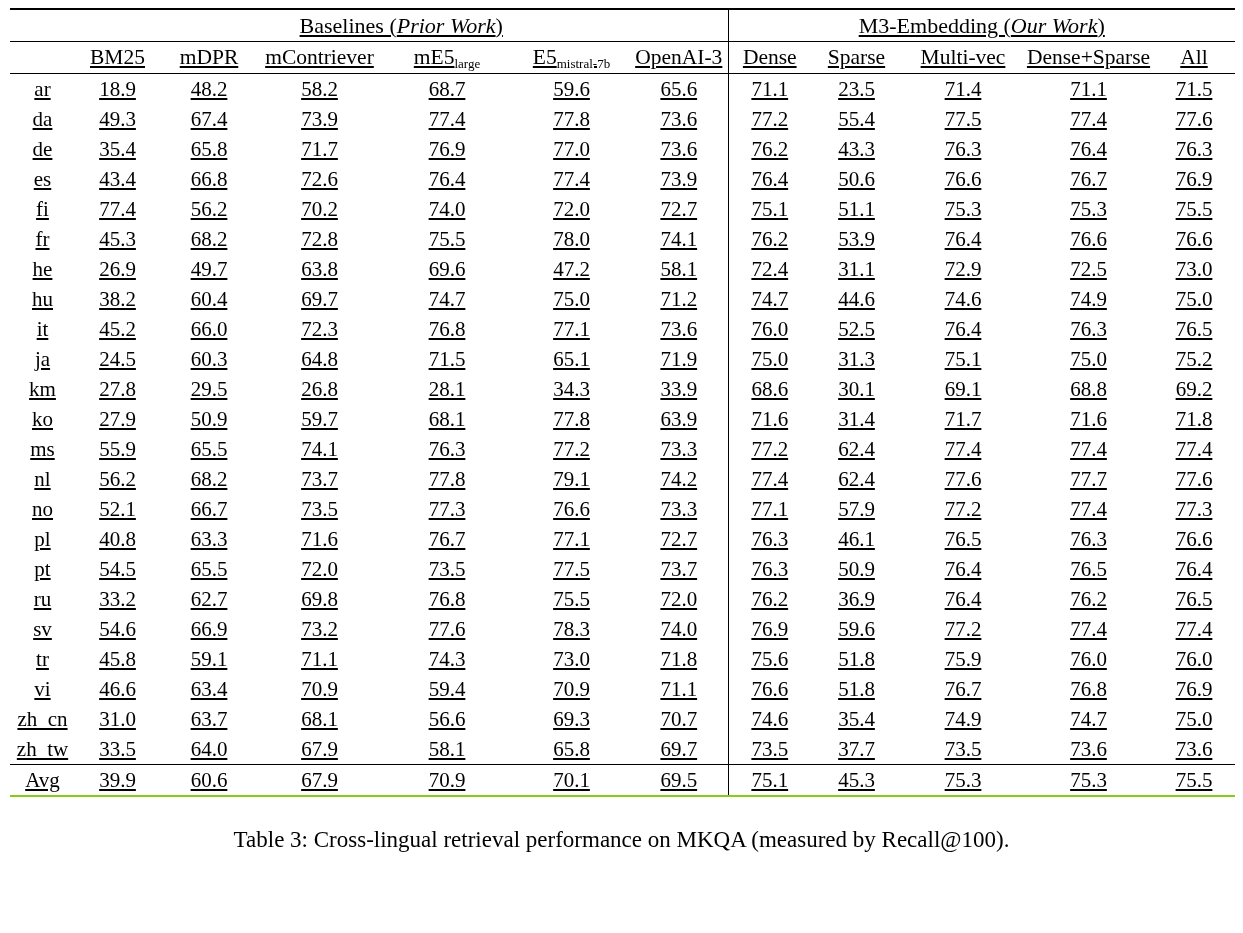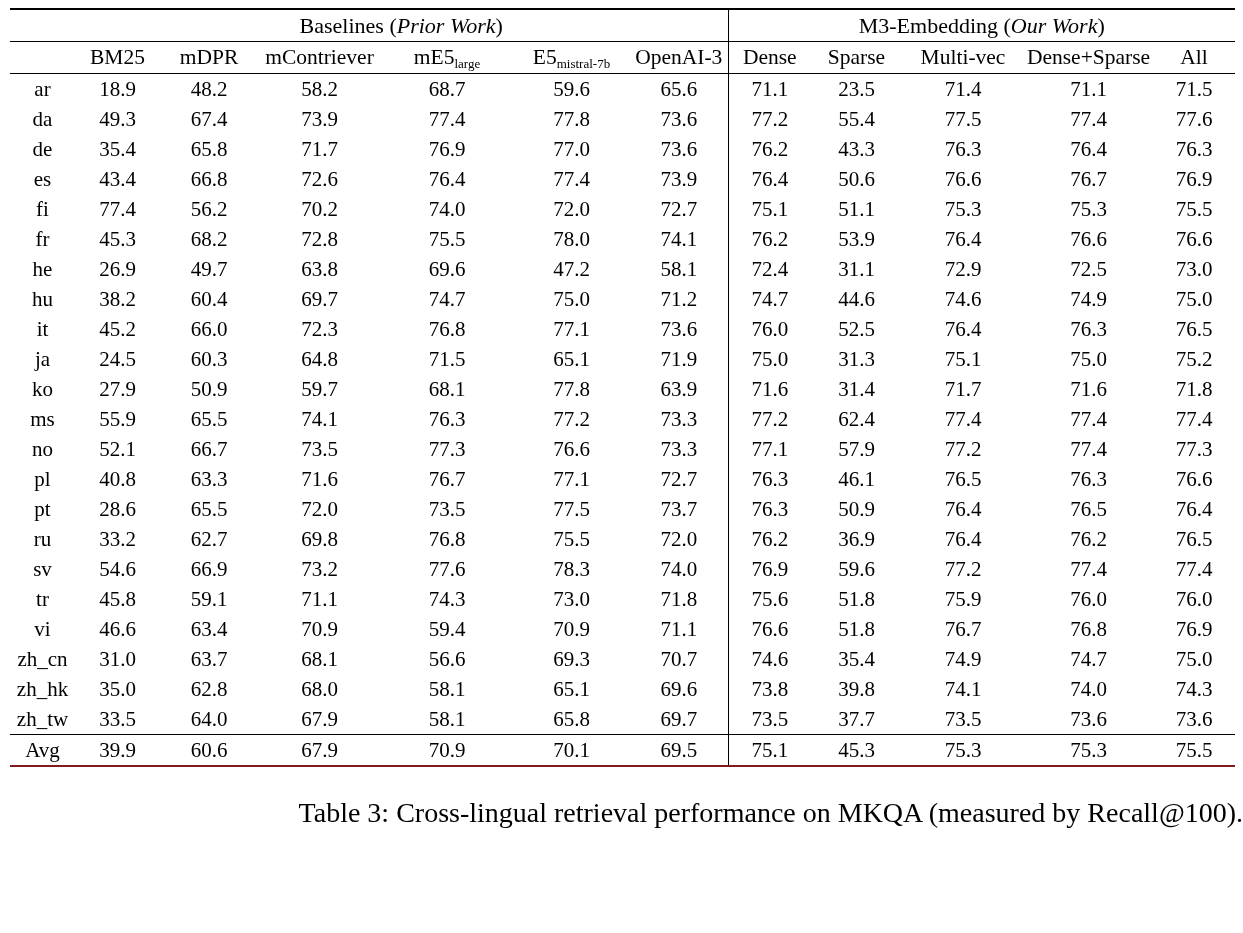--- a/index.html
+++ b/index.html
@@ -15,21 +15,22 @@
   .page {
     position: relative;
     width: 1243px;
     height: 933px;
   }
   table.results {
     border-collapse: collapse;
     table-layout: fixed;
     margin: 8px 0 0 10px;
     border-top: 2px solid #000;
-    border-bottom: 2px solid #7f1d1d;
+    border-bottom: 2px solid #84cc16;
+    text-decoration: underline;
   }
   table.results th,
   table.results td {
     padding: 0;
     font-weight: normal;
     text-align: center;
     font-size: 21px;
     line-height: 30px;
     white-space: nowrap;
     overflow: hidden;
@@ -52,22 +53,22 @@
   .it { font-style: italic; }
   .divider { border-left: 1.5px solid #000; }
   tr.avg td { border-top: 1.5px solid #000; }
   sub.colsub {
     font-size: 13px;
     vertical-align: -4px;
     line-height: 0;
   }
   .caption {
     margin-top: 30px;
-    text-align: right;
-    font-size: 28px;
+    text-align: center;
+    font-size: 23px;
   }
 </style>
 </head>
 <body>
 
 <div class="page">
   <table class="results" id="results-table">
     <colgroup id="results-colgroup">
         <col style="width: 65px;">
         <col style="width: 85px;">
@@ -238,20 +239,34 @@
           <td class="">71.5</td>
           <td class="">65.1</td>
           <td class="">71.9</td>
           <td class="divider">75.0</td>
           <td class="">31.3</td>
           <td class="">75.1</td>
           <td class="">75.0</td>
           <td class="b">75.2</td>
         </tr>
         <tr class="">
+          <td class="lang">km</td>
+          <td class="">27.8</td>
+          <td class="">29.5</td>
+          <td class="">26.8</td>
+          <td class="">28.1</td>
+          <td class="">34.3</td>
+          <td class="">33.9</td>
+          <td class="divider">68.6</td>
+          <td class="">30.1</td>
+          <td class="">69.1</td>
+          <td class="">68.8</td>
+          <td class="b">69.2</td>
+        </tr>
+        <tr class="">
           <td class="lang">ko</td>
           <td class="">27.9</td>
           <td class="">50.9</td>
           <td class="">59.7</td>
           <td class="">68.1</td>
           <td class="">77.8</td>
           <td class="">63.9</td>
           <td class="divider">71.6</td>
           <td class="">31.4</td>
           <td class="">71.7</td>
@@ -266,20 +281,34 @@
           <td class="">76.3</td>
           <td class="">77.2</td>
           <td class="">73.3</td>
           <td class="divider">77.2</td>
           <td class="">62.4</td>
           <td class="b">77.4</td>
           <td class="b">77.4</td>
           <td class="b">77.4</td>
         </tr>
         <tr class="">
+          <td class="lang">nl</td>
+          <td class="">56.2</td>
+          <td class="">68.2</td>
+          <td class="">73.7</td>
+          <td class="">77.8</td>
+          <td class="b">79.1</td>
+          <td class="">74.2</td>
+          <td class="divider">77.4</td>
+          <td class="">62.4</td>
+          <td class="">77.6</td>
+          <td class="">77.7</td>
+          <td class="">77.6</td>
+        </tr>
+        <tr class="">
           <td class="lang">no</td>
           <td class="">52.1</td>
           <td class="">66.7</td>
           <td class="">73.5</td>
           <td class="">77.3</td>
           <td class="">76.6</td>
           <td class="">73.3</td>
           <td class="divider">77.1</td>
           <td class="">57.9</td>
           <td class="">77.2</td>
@@ -295,21 +324,21 @@
           <td class="b">77.1</td>
           <td class="">72.7</td>
           <td class="divider">76.3</td>
           <td class="">46.1</td>
           <td class="">76.5</td>
           <td class="">76.3</td>
           <td class="">76.6</td>
         </tr>
         <tr class="">
           <td class="lang">pt</td>
-          <td class="">28.6</td>
+          <td class="">54.5</td>
           <td class="">65.5</td>
           <td class="">72.0</td>
           <td class="">73.5</td>
           <td class="b">77.5</td>
           <td class="">73.7</td>
           <td class="divider">76.3</td>
           <td class="">50.9</td>
           <td class="">76.4</td>
           <td class="">76.5</td>
           <td class="">76.4</td>
@@ -376,34 +405,20 @@
           <td class="">63.7</td>
           <td class="">68.1</td>
           <td class="">56.6</td>
           <td class="">69.3</td>
           <td class="">70.7</td>
           <td class="divider">74.6</td>
           <td class="">35.4</td>
           <td class="">74.9</td>
           <td class="">74.7</td>
           <td class="b">75.0</td>
-        </tr>
-        <tr class="">
-          <td class="lang">zh_hk</td>
-          <td class="">35.0</td>
-          <td class="">62.8</td>
-          <td class="">68.0</td>
-          <td class="">58.1</td>
-          <td class="">65.1</td>
-          <td class="">69.6</td>
-          <td class="divider">73.8</td>
-          <td class="">39.8</td>
-          <td class="">74.1</td>
-          <td class="">74.0</td>
-          <td class="b">74.3</td>
         </tr>
         <tr class="">
           <td class="lang">zh_tw</td>
           <td class="">33.5</td>
           <td class="">64.0</td>
           <td class="">67.9</td>
           <td class="">58.1</td>
           <td class="">65.8</td>
           <td class="">69.7</td>
           <td class="divider">73.5</td>

